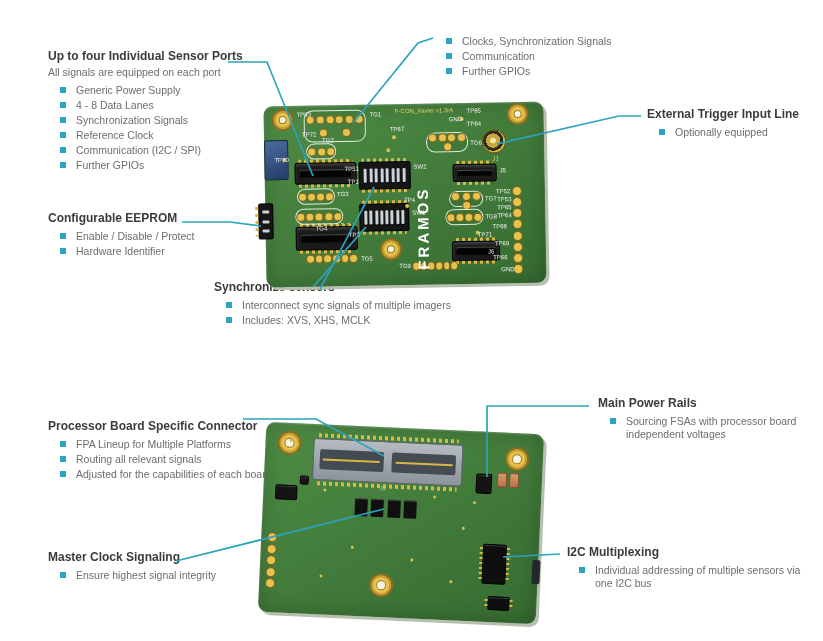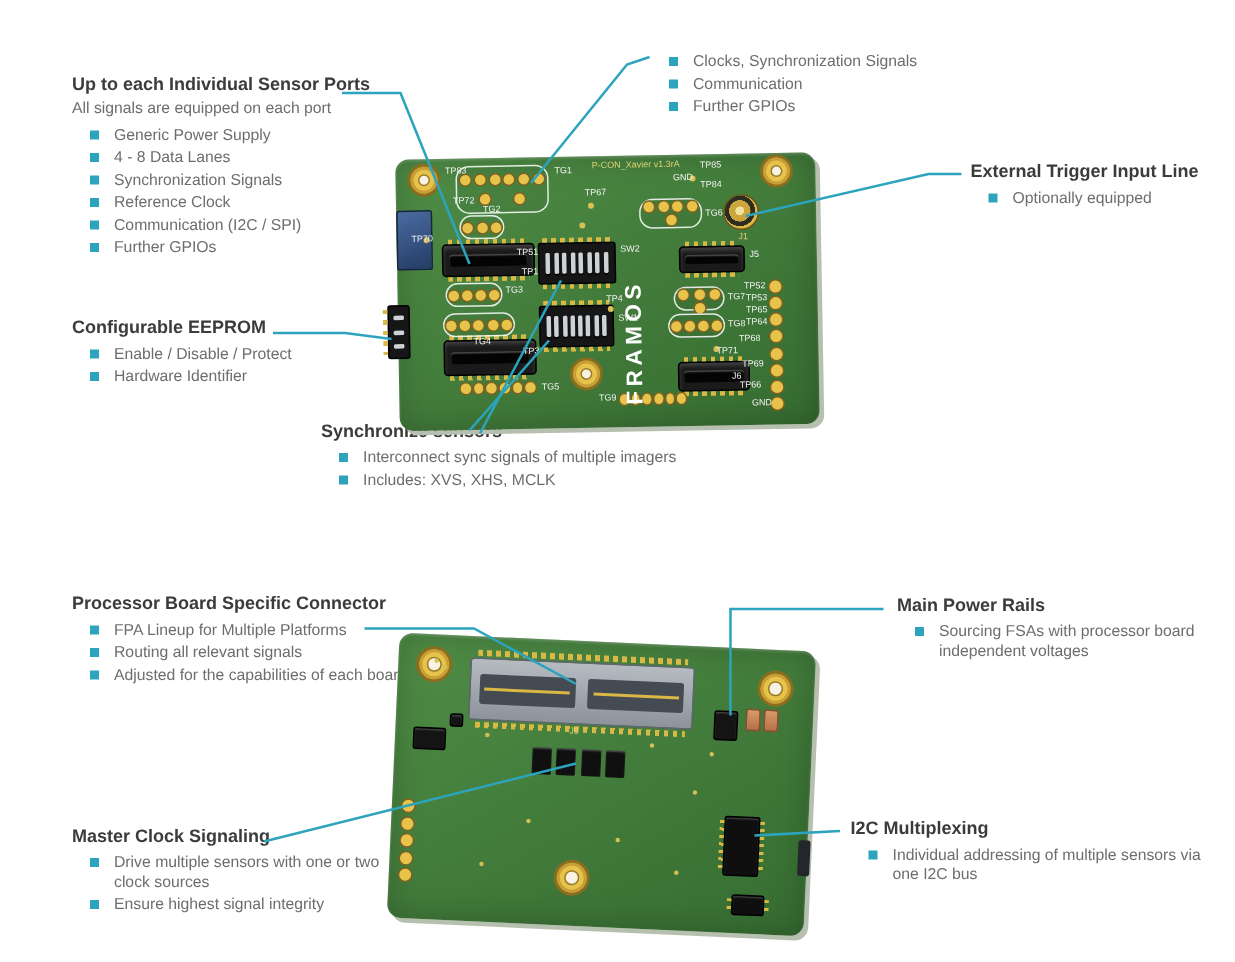--- a/index.html
+++ b/index.html
@@ -299,21 +299,21 @@
       <polyline points="182,222 230,222 261,226" fill="none" stroke="#2ca4bd" stroke-width="1.7"></polyline>
       <polyline points="313,287 366,227" fill="none" stroke="#2ca4bd" stroke-width="1.7"></polyline>
       <polyline points="320,289 374,187" fill="none" stroke="#2ca4bd" stroke-width="1.7"></polyline>
       <polyline points="243,419 316,419 384,456" fill="none" stroke="#2ca4bd" stroke-width="1.7"></polyline>
       <polyline points="589,406 487,406 487,477" fill="none" stroke="#2ca4bd" stroke-width="1.7"></polyline>
       <polyline points="176,561 384,509" fill="none" stroke="#2ca4bd" stroke-width="1.7"></polyline>
       <polyline points="560,554 503,557" fill="none" stroke="#2ca4bd" stroke-width="1.7"></polyline>
     </svg>
 
   <div class="co" style="left:48px;top:50px;width:250px">
-    <h3>Up to each Individual Sensor Ports</h3>
+    <h3>Up to four Individual Sensor Ports</h3>
     <p class="sub">All signals are equipped on each port</p>
     <ul>
         <li>
           <span class="blt"></span>
           <span class="txt">Generic Power Supply</span>
         </li>
         <li>
           <span class="blt"></span>
           <span class="txt">4 - 8 Data Lanes</span>
         </li>
@@ -384,21 +384,21 @@
           <span class="blt"></span>
           <span class="txt">Interconnect sync signals of multiple imagers</span>
         </li>
         <li>
           <span class="blt"></span>
           <span class="txt">Includes: XVS, XHS, MCLK</span>
         </li>
       </ul>
   </div>
 
-  <div class="co" style="left:48px;top:396px;width:260px">
+  <div class="co" style="left:48px;top:420px;width:260px">
     <h3>Processor Board Specific Connector</h3>
     <ul>
         <li>
           <span class="blt"></span>
           <span class="txt">FPA Lineup for Multiple Platforms</span>
         </li>
         <li>
           <span class="blt"></span>
           <span class="txt">Routing all relevant signals</span>
         </li>
@@ -417,24 +417,20 @@
           <span class="txt">Sourcing FSAs with processor board independent voltages</span>
         </li>
       </ul>
   </div>
 
   <div class="co" style="left:48px;top:551px;width:230px">
     <h3>Master Clock Signaling</h3>
     <ul>
         <li>
           <span class="blt"></span>
-          <span class="txt">Drive multiple sensors with one or two clock sources</span>
-        </li>
-        <li>
-          <span class="blt"></span>
           <span class="txt">Ensure highest signal integrity</span>
         </li>
       </ul>
   </div>
 
   <div class="co" style="left:567px;top:546px;width:250px">
     <h3>I2C Multiplexing</h3>
     <ul>
         <li>
           <span class="blt"></span>

